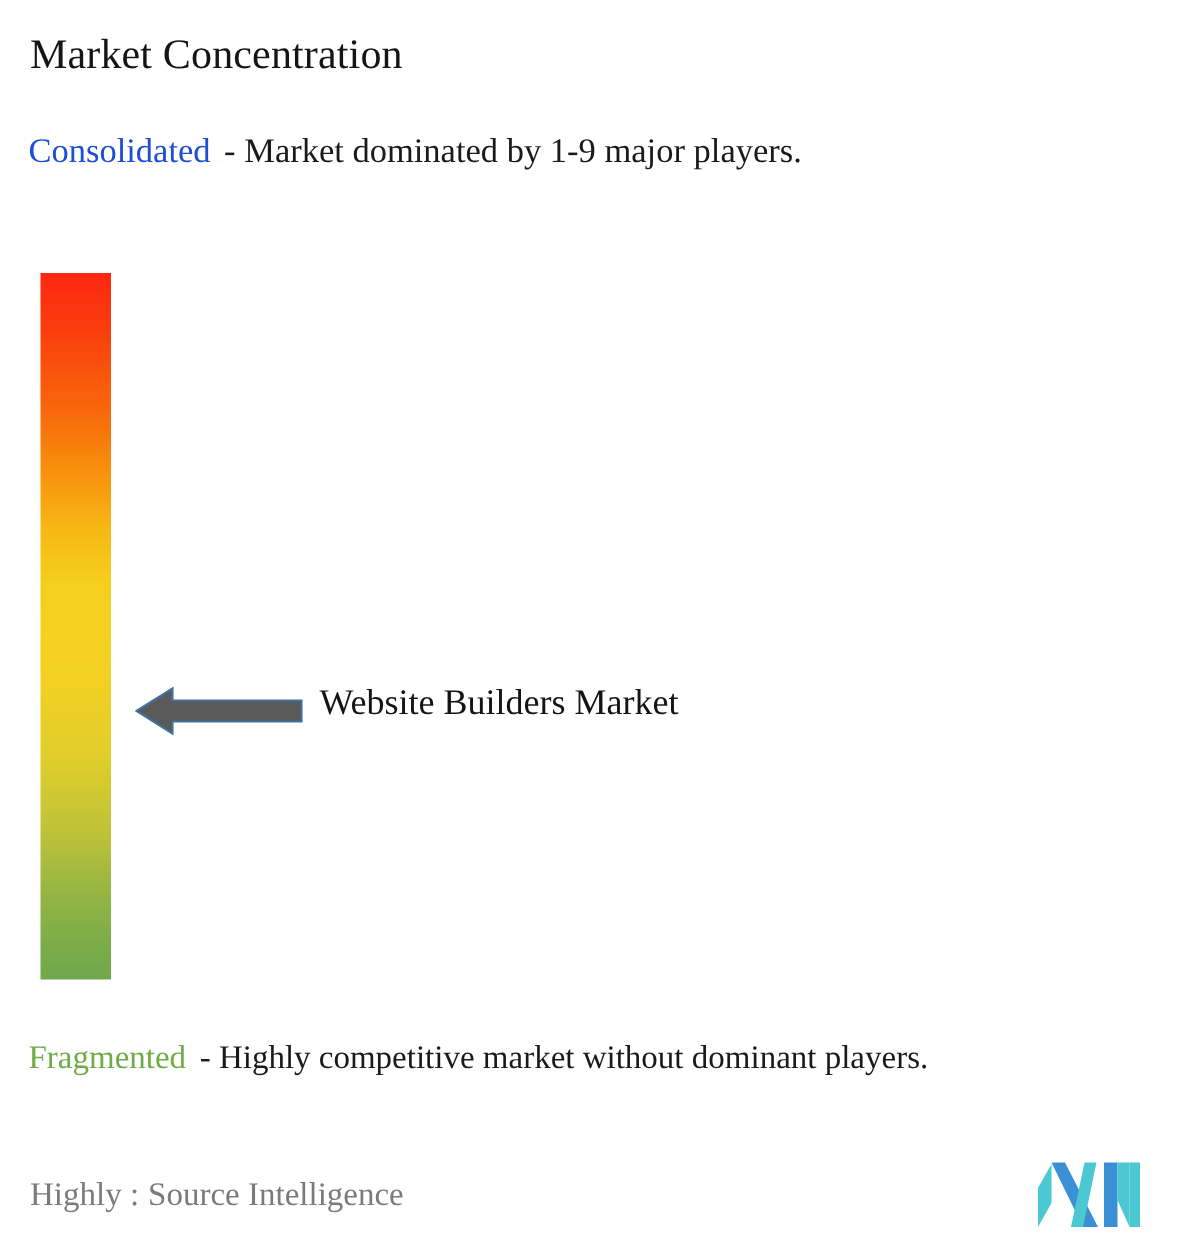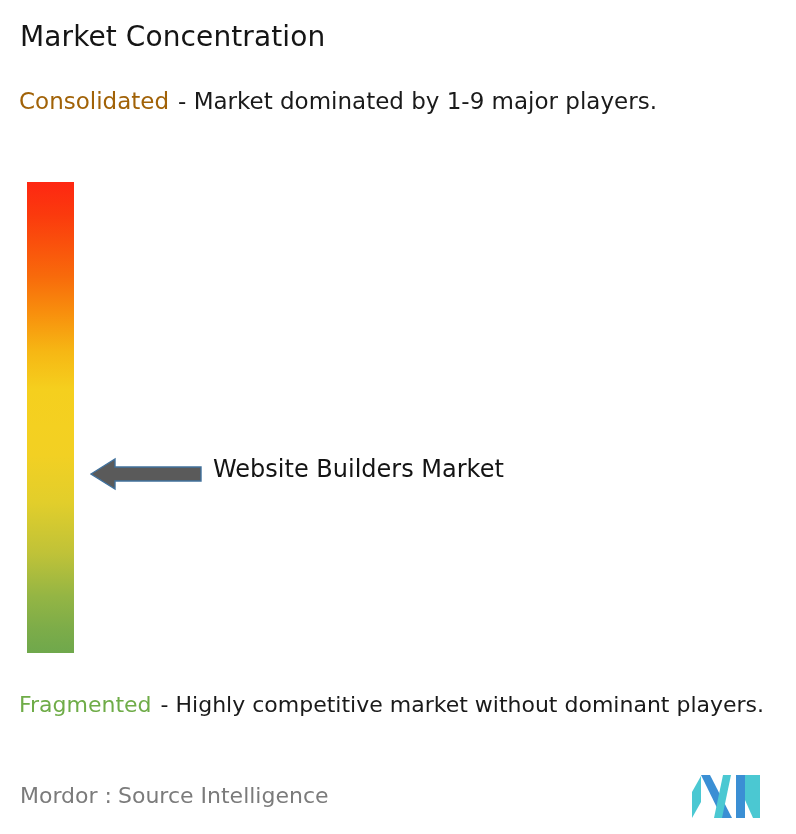--- a/index.html
+++ b/index.html
@@ -13,20 +13,21 @@
     position: relative;
     font-family: "DejaVu Sans", "Liberation Sans", sans-serif;
     -webkit-font-smoothing: antialiased;
   }
 
   .canvas {
     position: absolute;
     inset: 0;
     background: #ffffff;
     overflow: hidden;
+    font-family: Liberation Serif, serif;
   }
 
   
   .page-title {
     position: absolute;
     left: 20px;
     top: 20px;
     font-size: 28px;
     line-height: 34px;
     color: #151515;
@@ -50,21 +51,21 @@
     position: absolute;
     left: 19px;
     top: 690px;
     width: 770px;
     font-size: 22px;
     line-height: 30px;
     color: #1a1a1a;
     font-weight: 400;
   }
   .kw-consolidated {
-    color: #a16207;
+    color: #1d4ed8;
   }
   .kw-fragmented {
     color: #6FAC48;
   }
   .kw-sep {
     display: inline-block;
     width: 9px;
   }
 
   
@@ -156,21 +157,21 @@
       <polygon points="1,19 25,4 25,12 111,12 111,26 25,26 25,34" fill="#5A5A5A" stroke="#41719C" stroke-width="1.4" stroke-linejoin="miter"></polygon>
     </svg>
     <span class="pointer-label">Website Builders Market</span>
   </div>
 
   <div class="legend-bottom">
     <span class="kw-fragmented">Fragmented</span><span class="kw-sep"></span><span>- Highly competitive market without dominant players.</span>
   </div>
 
   <div class="source-line">
-    <span>Mordor :</span><span class="source-value">Source Intelligence</span>
+    <span>Highly :</span><span class="source-value">Source Intelligence</span>
   </div>
 
   <svg class="brand-logo" viewBox="0 0 68 48" xmlns="http://www.w3.org/2000/svg">
 
     <polygon points="0,46 0,20 9,4 9,30" fill="#4BC8D2"></polygon>
 
     <polygon points="9,3 18,3 40,46 30,46" fill="#3B8FD4"></polygon>
 
     <polygon points="39,3 30,46 22,46 31,3" fill="#4BC8D2"></polygon>
 

